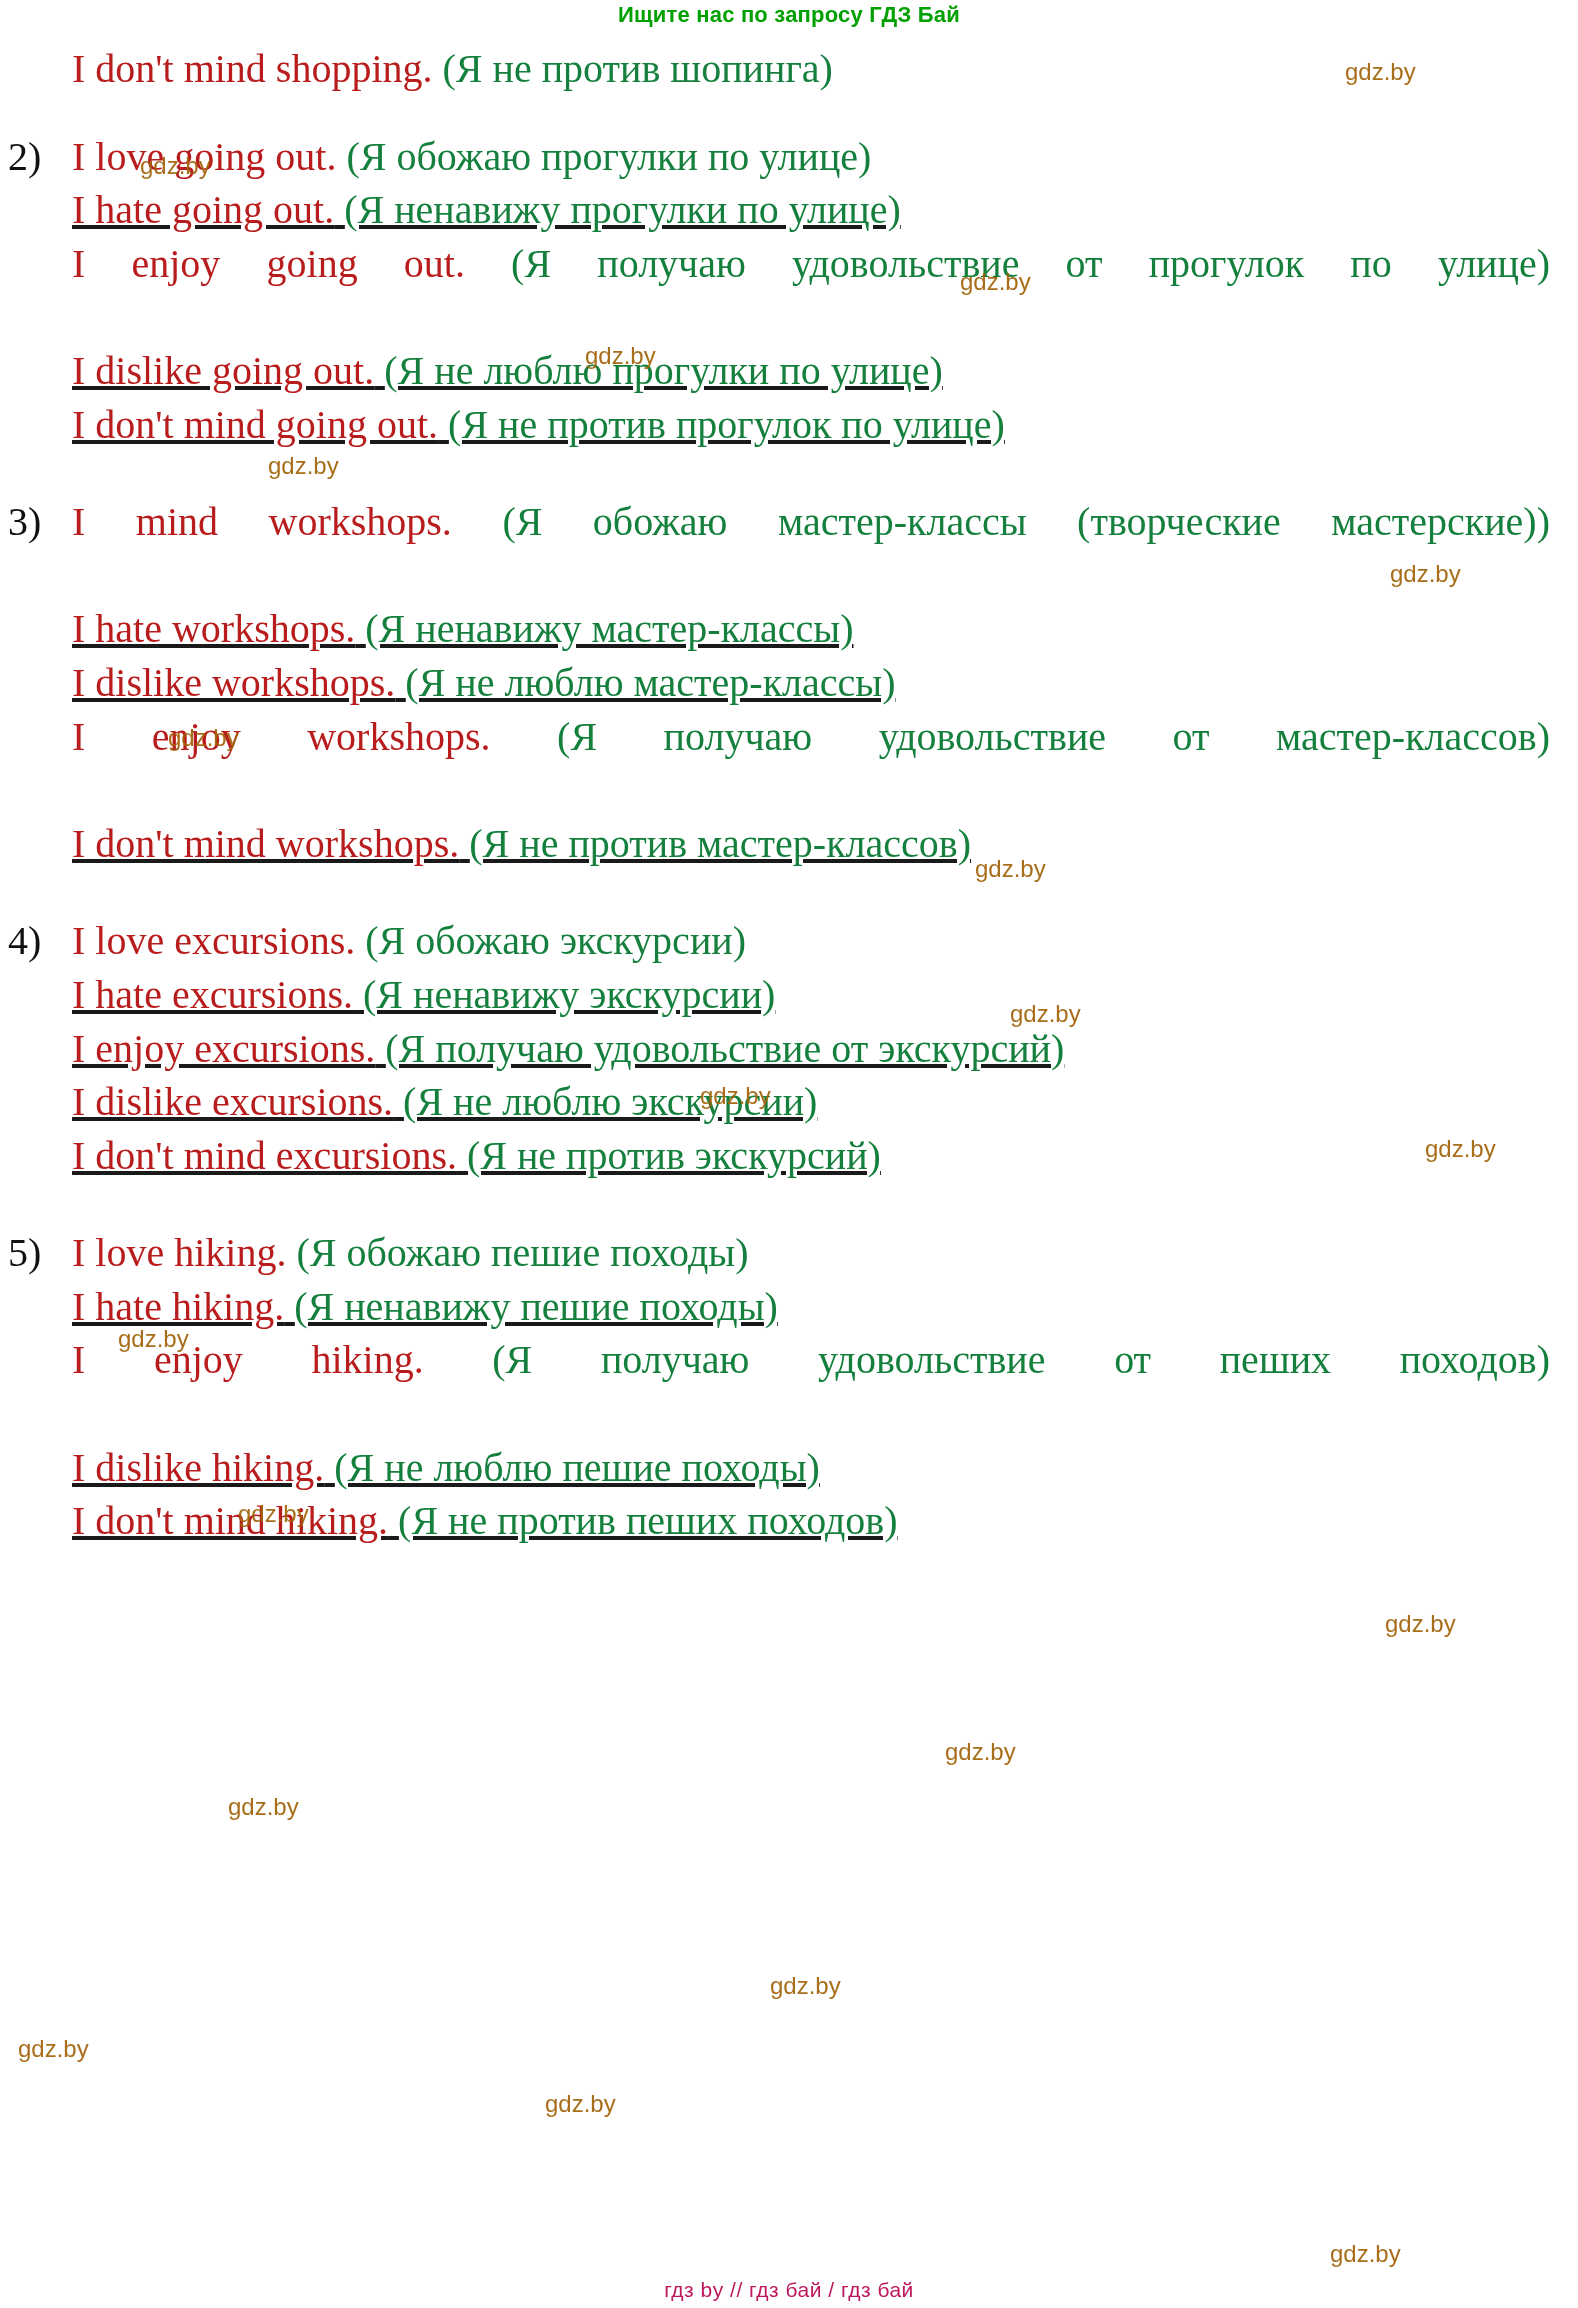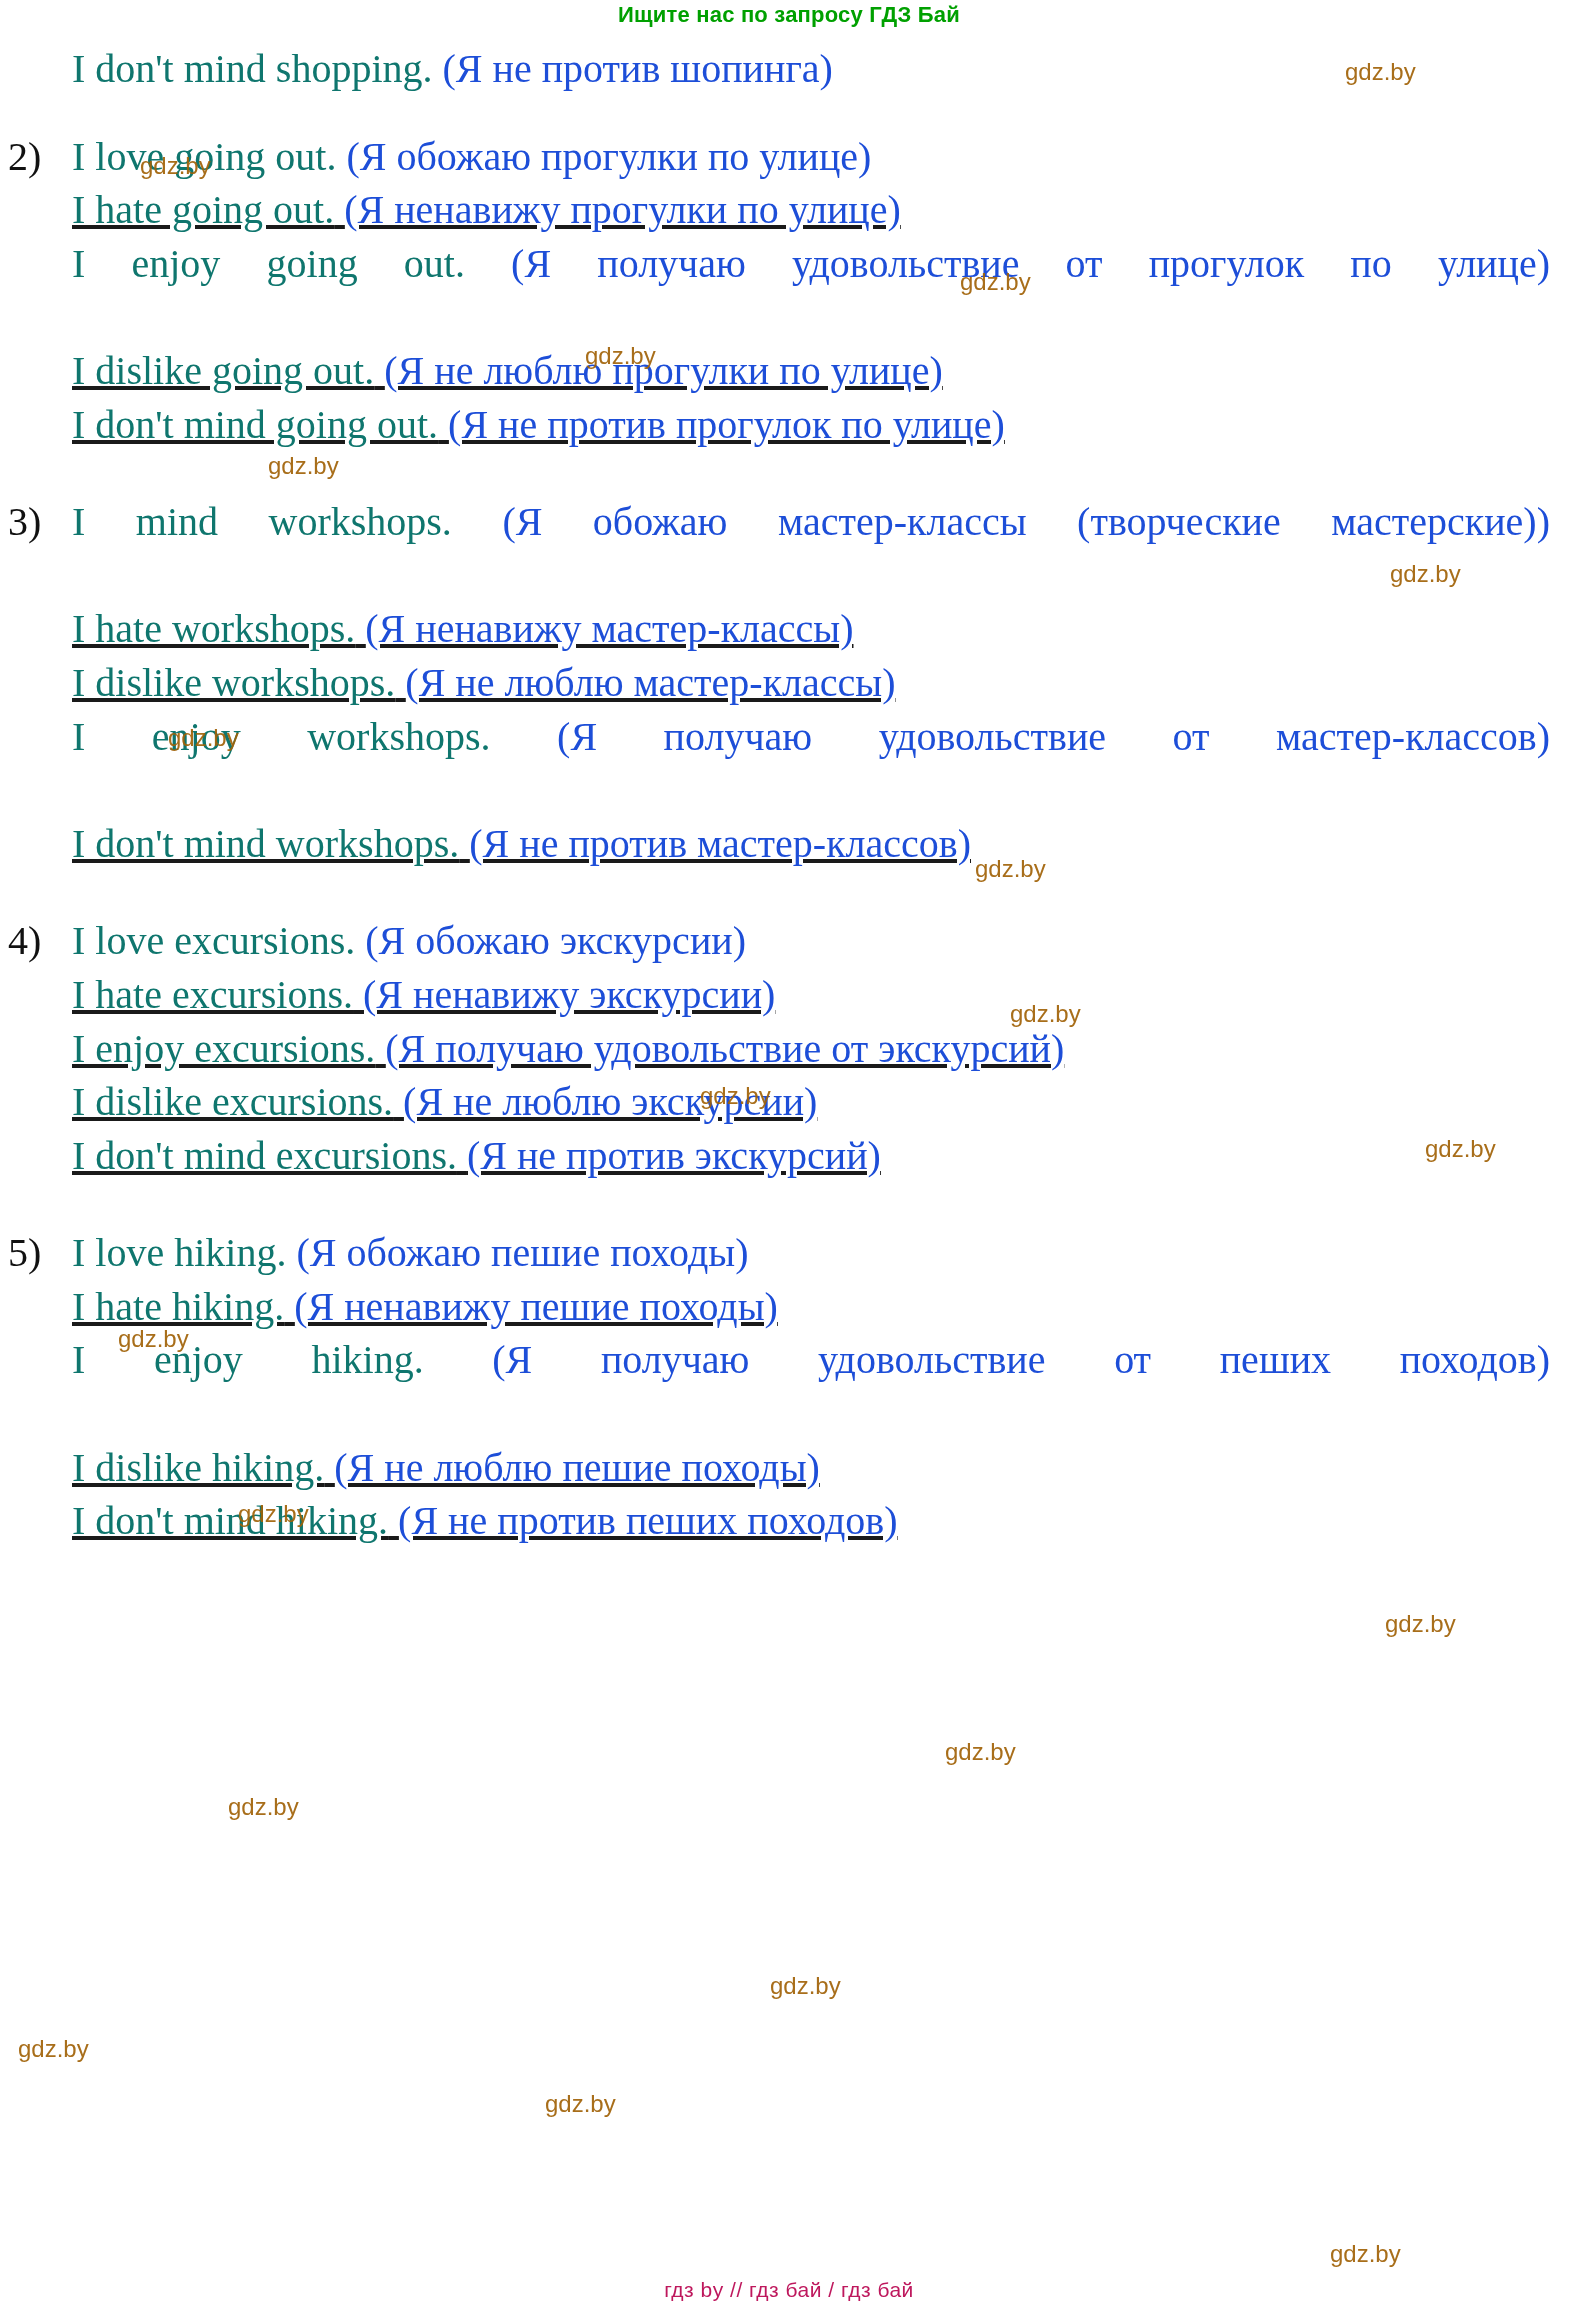--- a/index.html
+++ b/index.html
@@ -41,22 +41,22 @@
     top: 42px;
     left: 0;
     width: 1578px;
   }
   .line {
     position: relative;
     font-size: 40px;
     line-height: 1.34;
     white-space: nowrap;
   }
-  .en { font-family: "Liberation Serif", serif; color: #0f766e; }
-  .ru { font-family: "Liberation Serif", serif; color: #1d4ed8; }
+  .en { font-family: "Liberation Serif", serif; color: #b91c1c; }
+  .ru { font-family: "Liberation Serif", serif; color: #15803d; }
   .num {
     position: absolute;
     left: 8px;
     font-size: 40px;
     color: #111;
   }
   .indent { padding-left: 72px; }
   .indent2 { padding-left: 72px; text-decoration: underline; }
   .hang { padding-left: 72px; }
   .justify {

